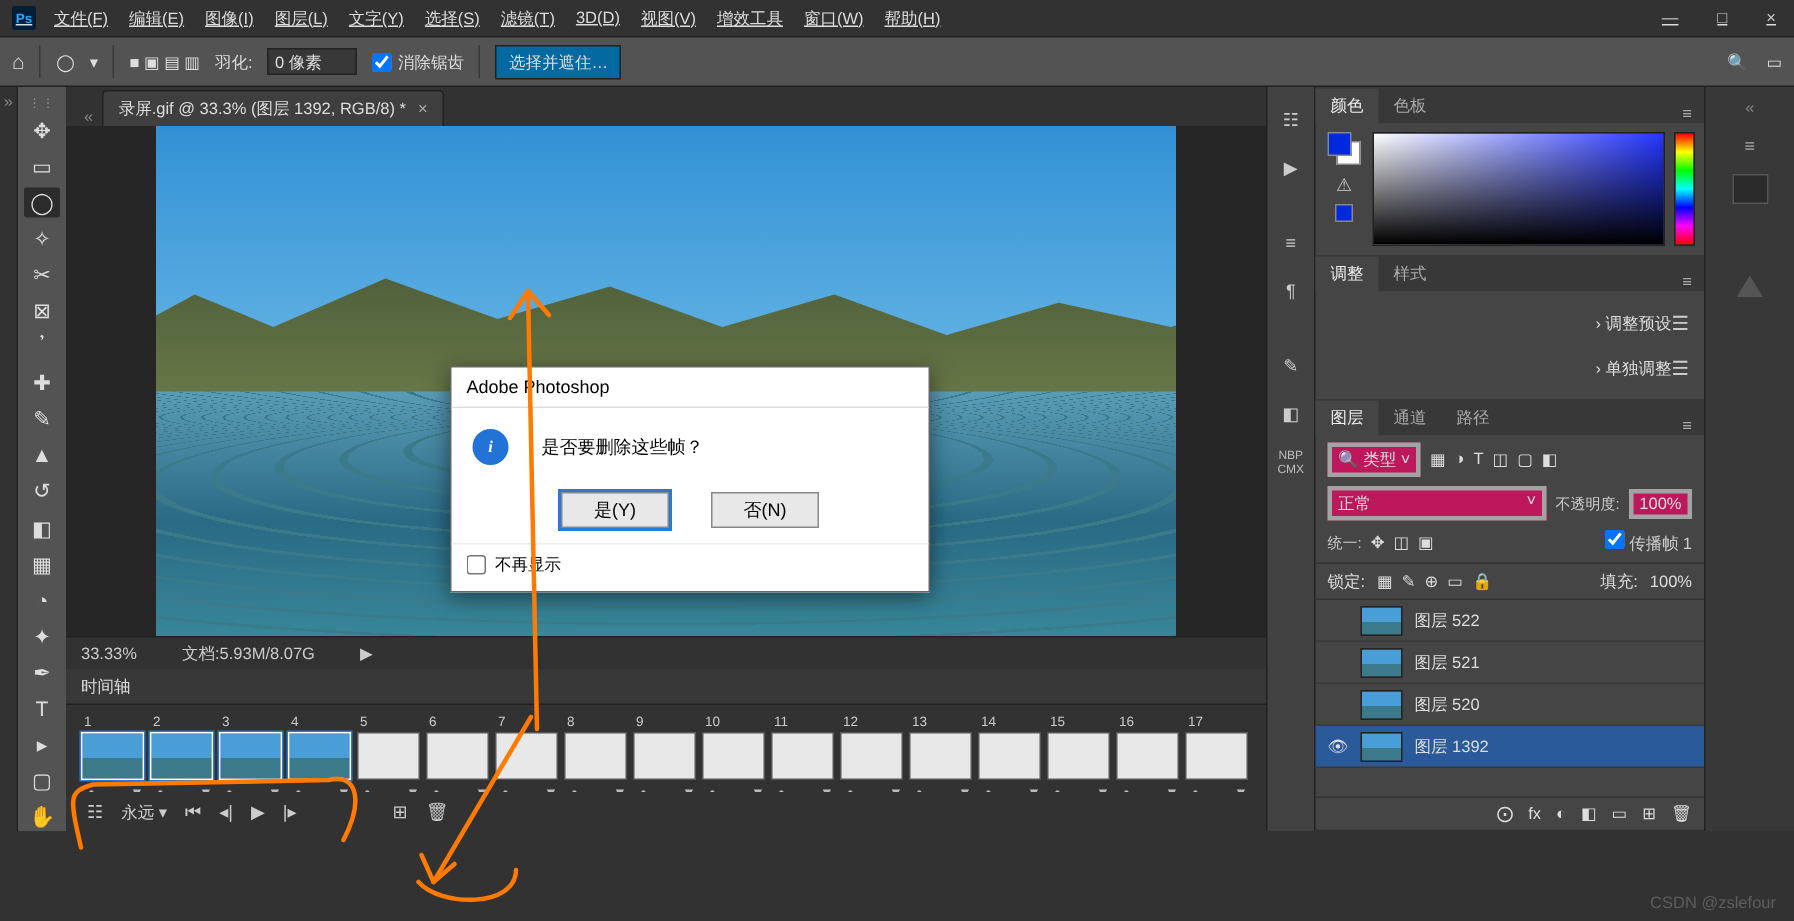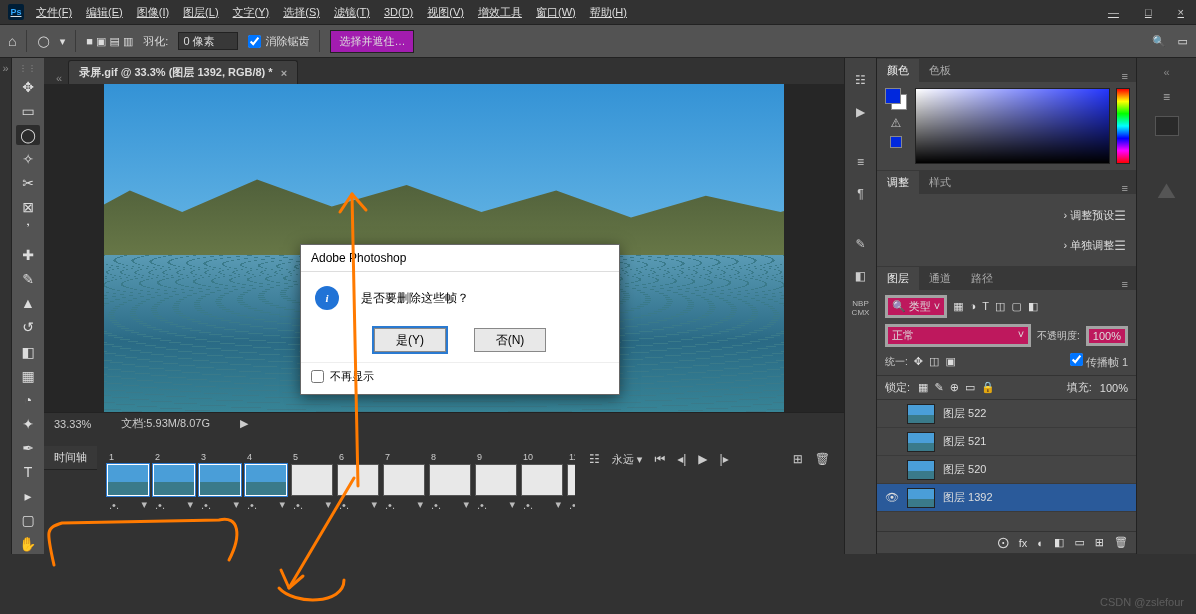--- a/index.html
+++ b/index.html
@@ -11,34 +11,34 @@
 .menubar { height:20px; display:flex; align-items:center; gap:14px; margin-left:12px; }
 .menubar span { color:#ddd; cursor:default; }
 .win-controls { margin-left:auto; display:flex; gap:18px; color:#ccc; font-size:13px; }
 .win-controls span { cursor:default; padding:0 4px; }
 
 .optbar { height:34px; background:#535353; display:flex; align-items:center; padding:0 8px; gap:10px; border-top:1px solid #222; border-bottom:1px solid #222; }
 .optbar .home { font-size:14px; }
 .optbar .sep { width:1px; height:22px; background:#3a3a3a; }
 .optbar .field { background:#383838; border:1px solid #222; padding:2px 4px; width:60px; color:#ddd; }
 .optbar .chk { display:flex; align-items:center; gap:4px; }
-.optbar .btn { background:#a21caf; border:1px solid #222; padding:3px 8px; }
+.optbar .btn { background:#0369a1; border:1px solid #222; padding:3px 8px; }
 .optbar .right { margin-left:auto; display:flex; gap:12px; align-items:center; }
 
 
 .main { height:496px; display:flex; }
 .leftstrip { width:12px; background:#323232; border-right:1px solid #222; }
 .toolbox { width:32px; background:#535353; display:flex; flex-direction:column; align-items:center; gap:4px; padding-top:6px; }
 .toolbox .dots { font-size:8px; color:#999; letter-spacing:1px; }
 .tool { width:24px; height:22px; display:flex; align-items:center; justify-content:center; color:#ddd; font-size:14px; border-radius:2px; }
 .tool.active { background:#2c2c2c; }
 
 .center { flex:1; display:flex; flex-direction:column; min-width:0; }
 .doc-tab-row { height:26px; background:#323232; display:flex; align-items:flex-end; padding-left:6px; }
-.doc-tab { background:#3f3f3f; padding:4px 10px; border-top-left-radius:3px; border-top-right-radius:3px; display:flex; align-items:center; gap:8px; color:#ddd; border:1px solid #222; border-bottom:none;font-weight:bold;}
+.doc-tab { background:#3f3f3f; padding:4px 10px; border-top-left-radius:3px; border-top-right-radius:3px; display:flex; align-items:center; gap:8px; color:#ddd; border:1px solid #222; border-bottom:none;}
 .doc-tab .x { color:#aaa; }
 .canvas-wrap { flex:1; background:#262626; display:flex; align-items:center; justify-content:center; position:relative; overflow:hidden; }
 .canvas { width:680px; height:360px; position:relative; overflow:hidden; }
 .sky { position:absolute; inset:0; background:linear-gradient(#2f8fd4,#6bb9e6 55%,#c5e3f0 60%); }
 .mountain { position:absolute; bottom:45%; width:110%; left:-5%; height:30%; background:linear-gradient(#4a5a38,#6a7a48); clip-path:polygon(0 60%,8% 30%,15% 50%,25% 20%,35% 45%,45% 25%,55% 50%,65% 30%,75% 55%,85% 35%,95% 50%,100% 40%,100% 100%,0 100%); }
 .water { position:absolute; bottom:0; height:48%; width:100%; background:repeating-radial-gradient(ellipse 400px 18px at 50% 10%, #3a7a8a 0 2px, transparent 2px 14px), linear-gradient(#5a9bb5,#2a6a85,#3a8a9a); }
 
 
 .dialog { position:absolute; top:160px; left:256px; width:320px; background:#fff; border:1px solid #666; box-shadow:0 3px 14px rgba(0,0,0,.5); color:#000; }
 .dialog .ttl { padding:6px 10px; font-size:12px; border-bottom:1px solid #ddd; }
@@ -46,21 +46,21 @@
 .dialog .info-icon { width:24px; height:24px; border-radius:50%; background:#2173d6; color:#fff; display:flex; align-items:center; justify-content:center; font-style:italic; font-weight:bold; font-family:serif; }
 .dialog .msg { font-size:12px; align-self:center; }
 .dialog .btns { grid-column:1 / -1; display:flex; justify-content:center; gap:28px; margin-top:10px; }
 .dialog .btns button { width:72px; height:24px; background:#e8e8e8; border:1px solid #888; font-size:12px; }
 .dialog .btns button.primary { outline:2px solid #2a7ad1; }
 .dialog .ft { padding:6px 10px 10px 10px; border-top:1px solid #eee; font-size:12px; display:flex; align-items:center; gap:6px; }
 
 .statusbar { height:22px; background:#323232; display:flex; align-items:center; padding:0 10px; gap:30px; color:#ccc; border-top:1px solid #222; }
 
 
-.timeline { height:108px; background:#323232; display:flex; flex-direction:row;margin-top:12px; }
+.timeline { height:108px; background:#323232; display:flex; flex-direction:column; }
 .tl-head { height:24px; background:#383838; padding:0 10px; display:flex; align-items:center; border-bottom:1px solid #222; }
 .tl-frames { flex:1; display:flex; align-items:flex-start; gap:4px; padding:6px 10px 0 10px; overflow:hidden; }
 .frame { width:42px; }
 .frame .num { font-size:9px; color:#ccc; text-align:left; padding-left:2px; }
 .frame .thumb { width:42px; height:32px; background:linear-gradient(#4a9ed8 0 55%,#3a7a8a 55% 100%); border:1px solid #555; margin:2px 0; }
 .frame.sel .thumb { border:1px solid #fff; outline:1px solid #2a7ad1; }
 .frame.blank .thumb { background:#e8e8e8; }
 .frame .dly { font-size:9px; color:#bbb; display:flex; align-items:center; justify-content:space-between; padding:0 2px;}
 .tl-ctrl { height:26px; display:flex; align-items:center; gap:12px; padding:0 14px; color:#ccc; }
 .tl-ctrl .ico { font-size:12px; }

